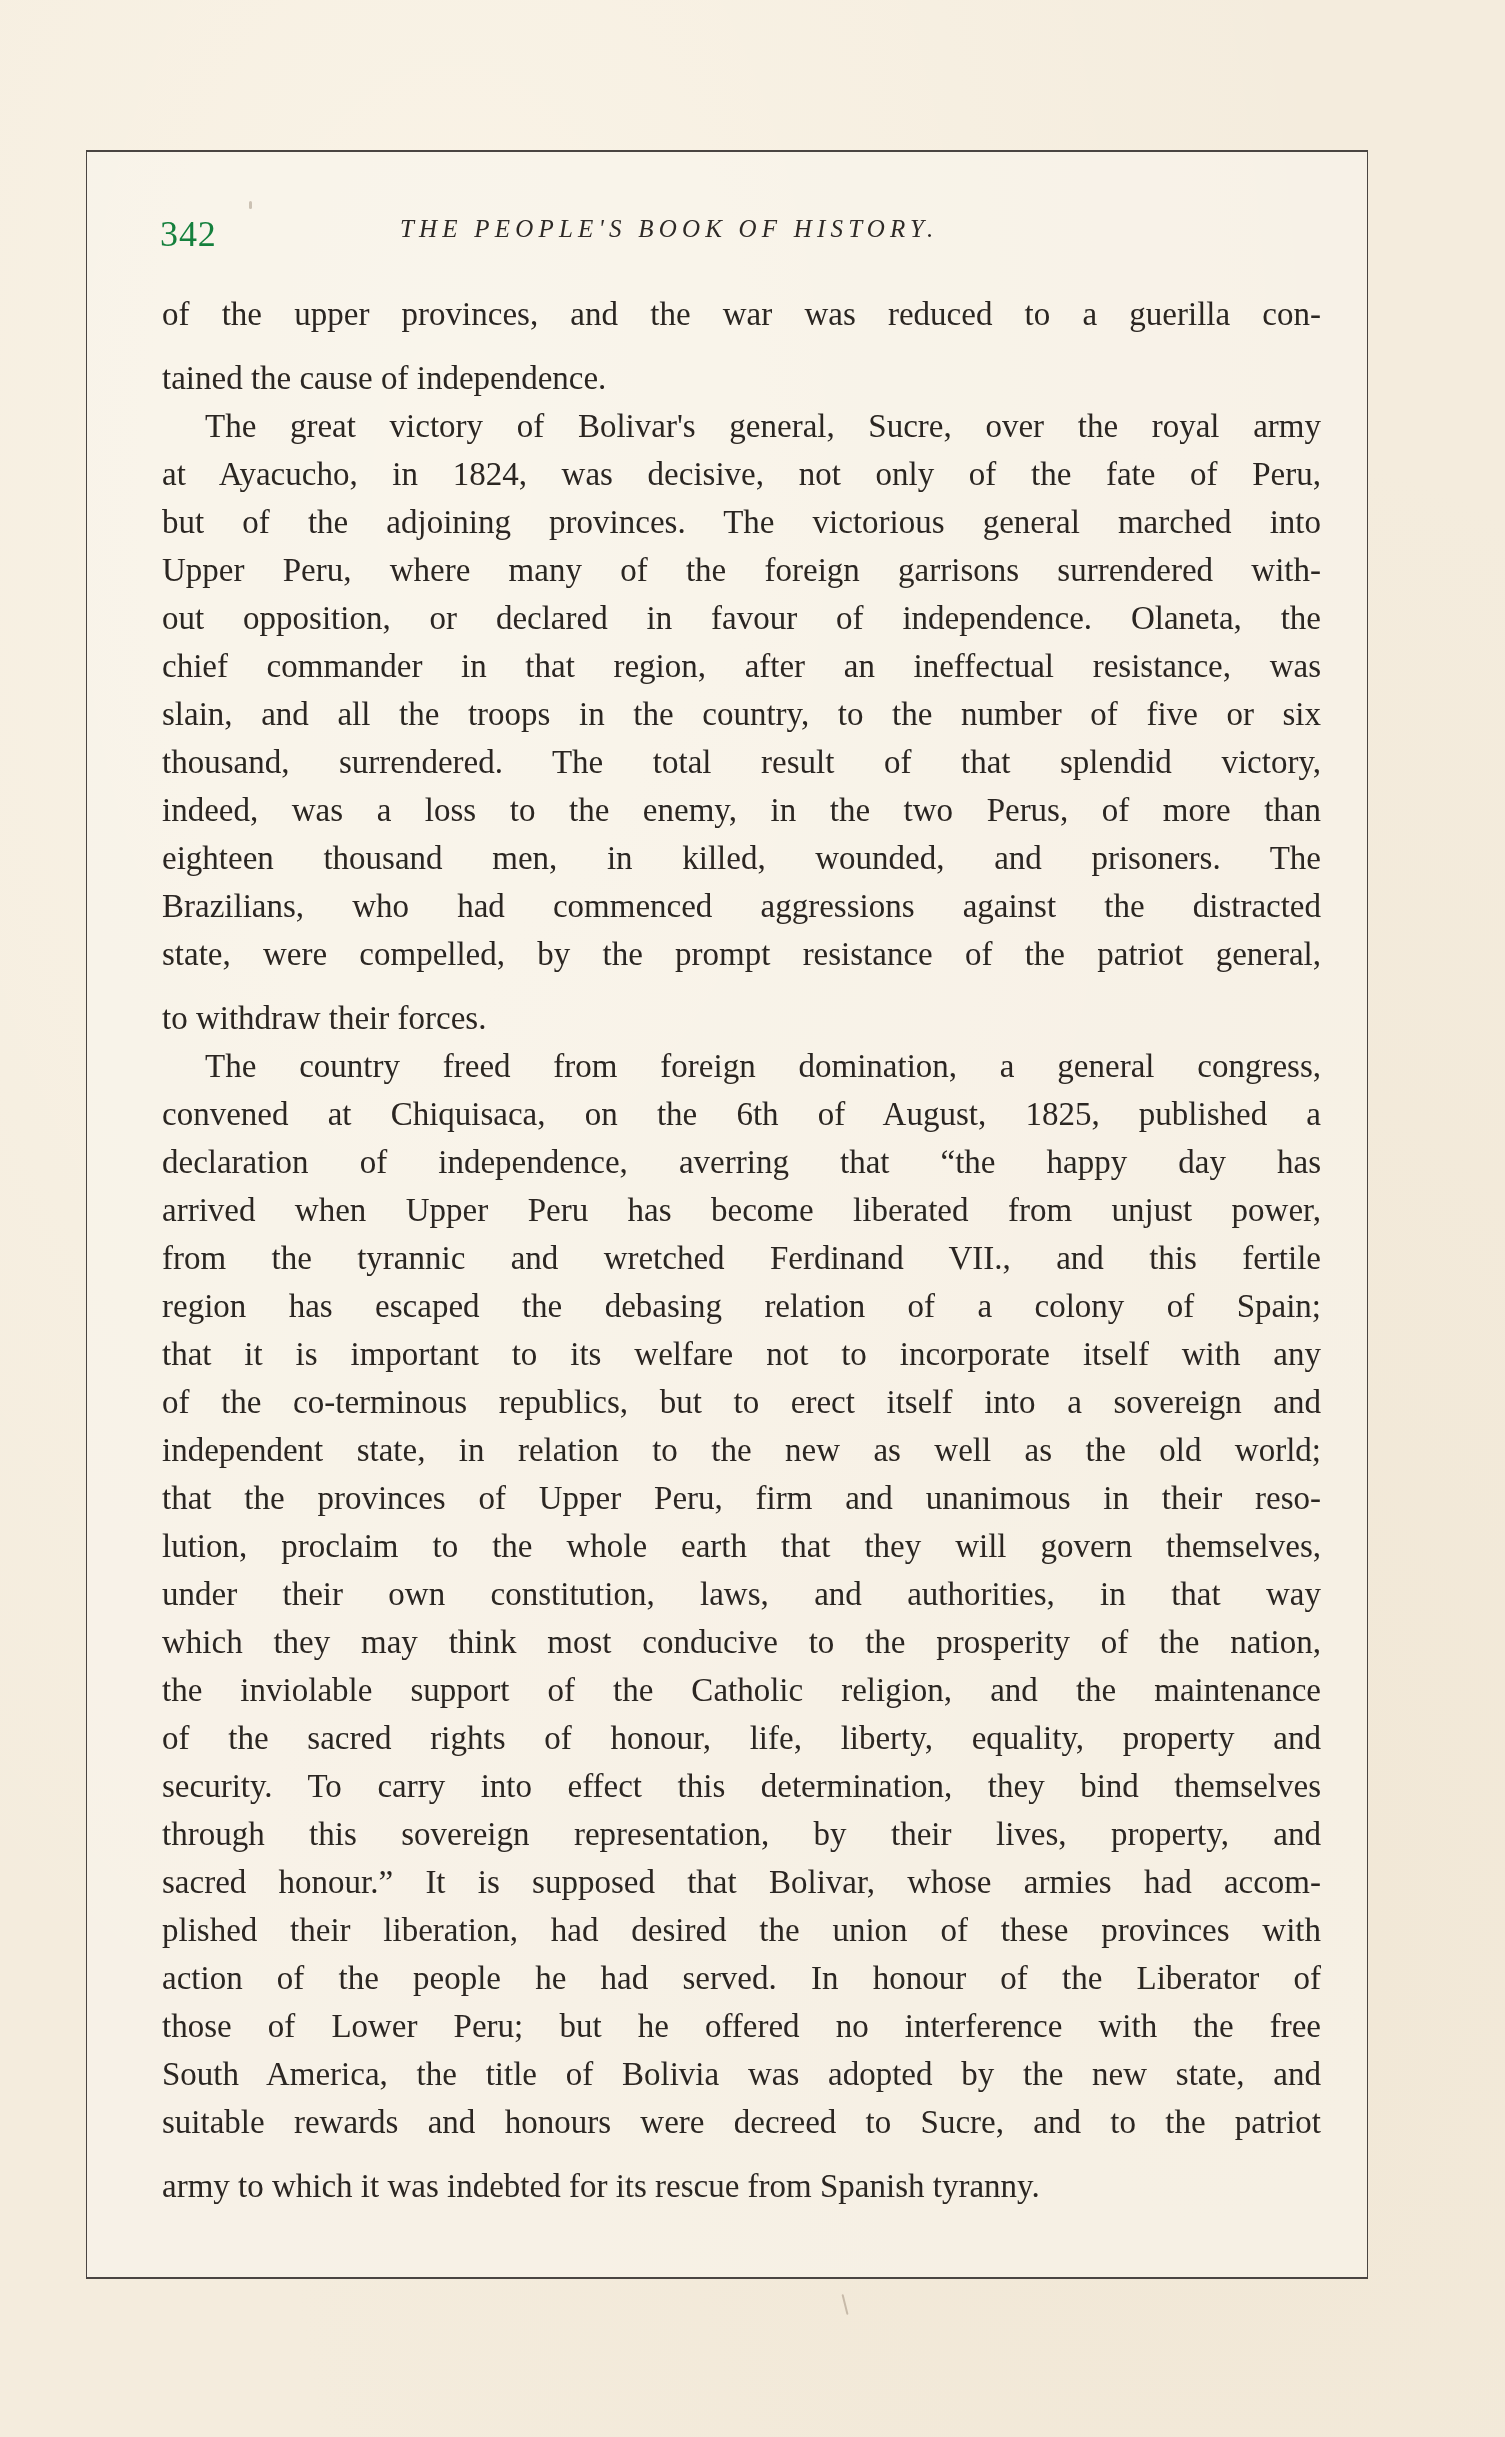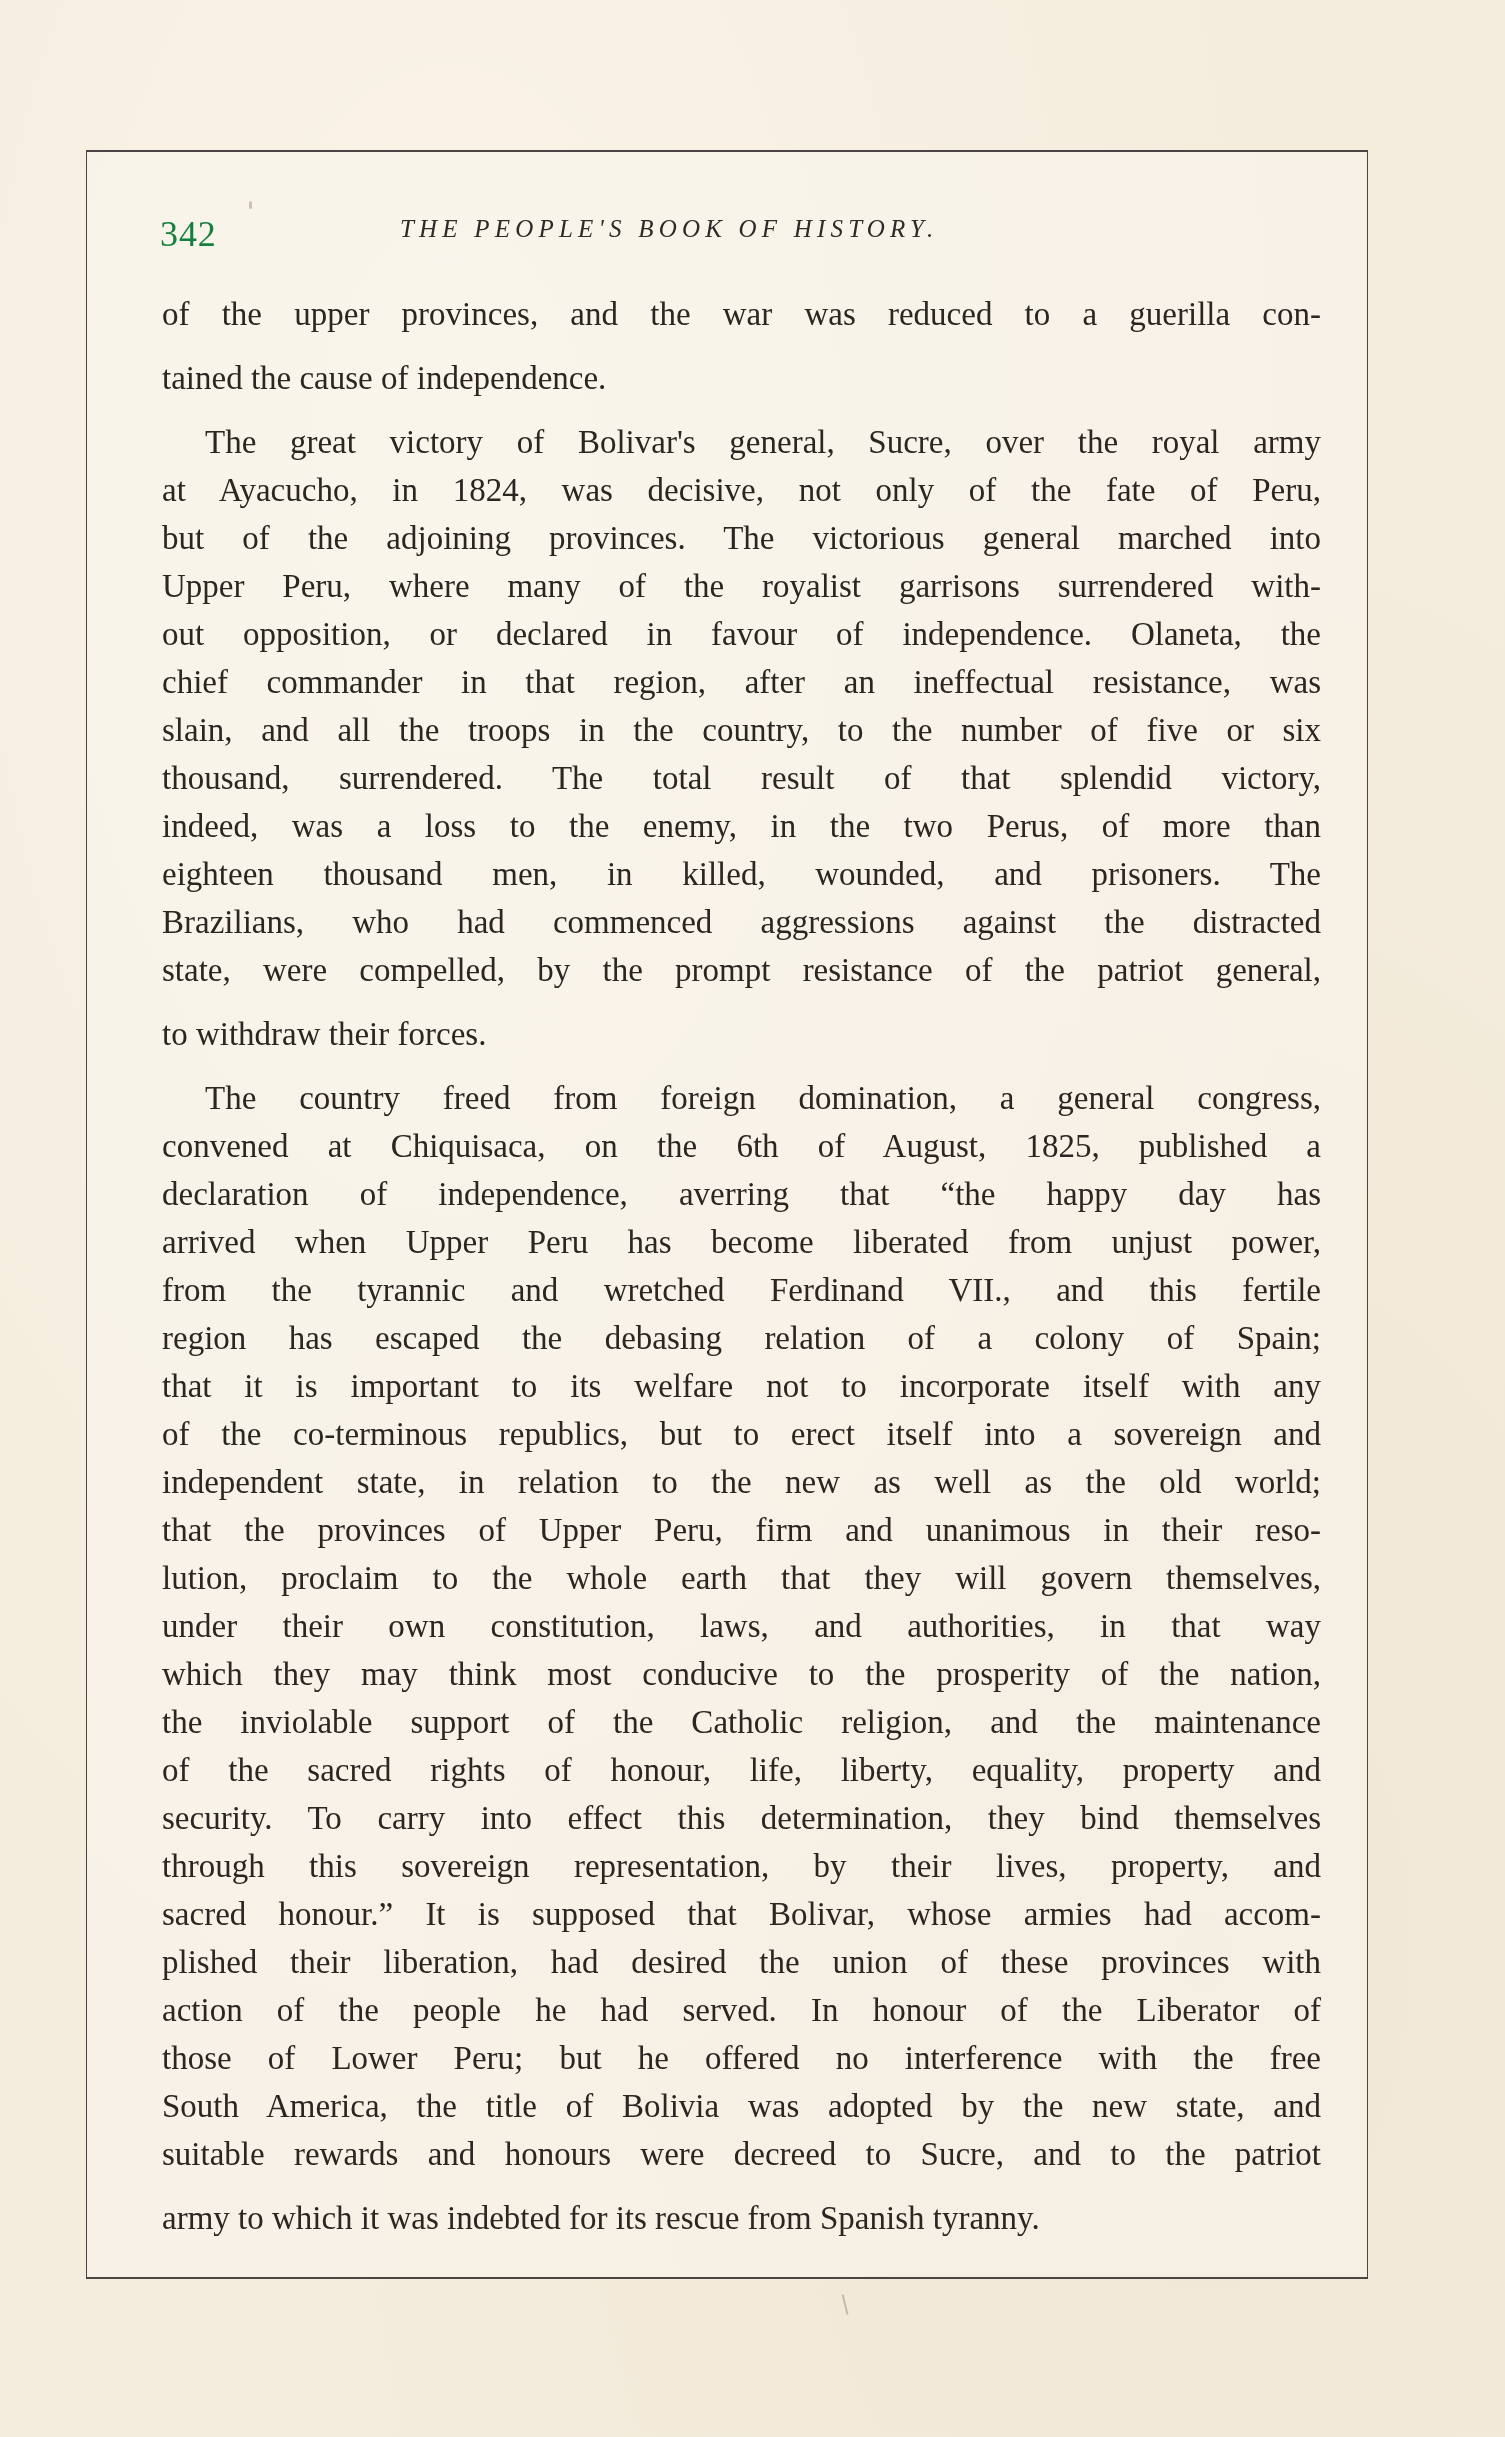--- a/index.html
+++ b/index.html
@@ -75,21 +75,20 @@
       text-align-last: justify;
       white-space: nowrap;
       overflow: visible;
     }
     .line.last {
       text-align-last: left;
       margin-top: 16px;
     }
     .line.indent {
       padding-left: 43px;
-      margin-top: 16px;
     }
     .speck {
       position: absolute;
       width: 2.8px;
       height: 7.5px;
       background: rgba(120,100,80,0.35);
       border-radius: 1.9px;
     }
   </style>
 </head>
@@ -106,21 +105,21 @@
 
 <div class="body-text" id="body-text">
     <div>
       <span class="line">of the upper provinces, and the war was reduced to a guerilla con-</span>
       <span class="line last">tained the cause of independence.</span>
     </div>
     <div>
       <span class="line indent">The great victory of Bolivar's general, Sucre, over the royal army</span>
       <span class="line">at Ayacucho, in 1824, was decisive, not only of the fate of Peru,</span>
       <span class="line">but of the adjoining provinces.  The victorious general marched into</span>
-      <span class="line">Upper Peru, where many of the royalist garrisons surrendered with-</span>
+      <span class="line">Upper Peru, where many of the foreign garrisons surrendered with-</span>
       <span class="line">out opposition, or declared in favour of independence.  Olaneta, the</span>
       <span class="line">chief commander in that region, after an ineffectual resistance, was</span>
       <span class="line">slain, and all the troops in the country, to the number of five or six</span>
       <span class="line">thousand, surrendered.  The total result of that splendid victory,</span>
       <span class="line">indeed, was a loss to the enemy, in the two Perus, of more than</span>
       <span class="line">eighteen thousand men, in killed, wounded, and prisoners.  The</span>
       <span class="line">Brazilians, who had commenced aggressions against the distracted</span>
       <span class="line">state, were compelled, by the prompt resistance of the patriot general,</span>
       <span class="line last">to withdraw their forces.</span>
     </div>

